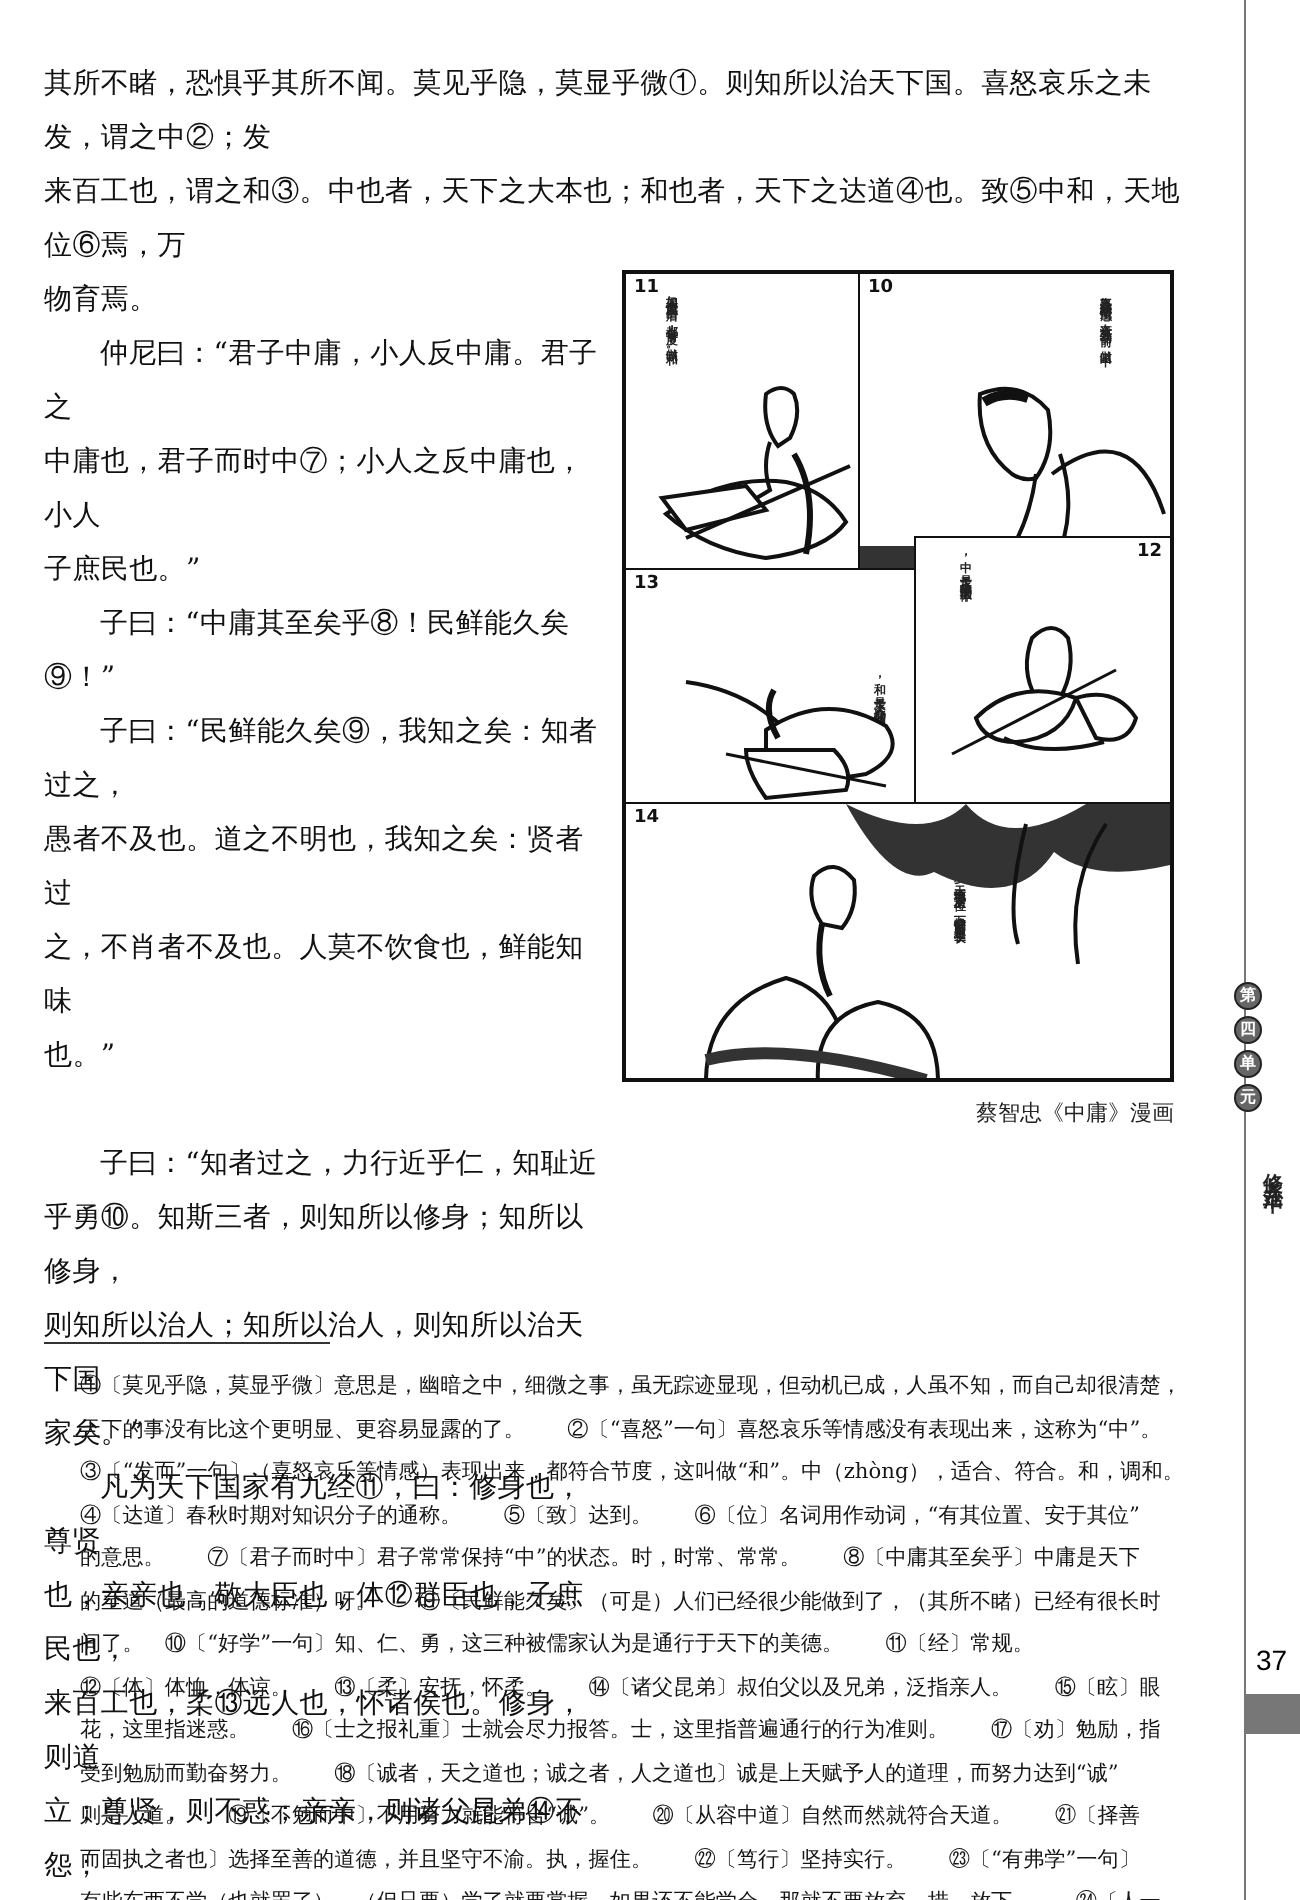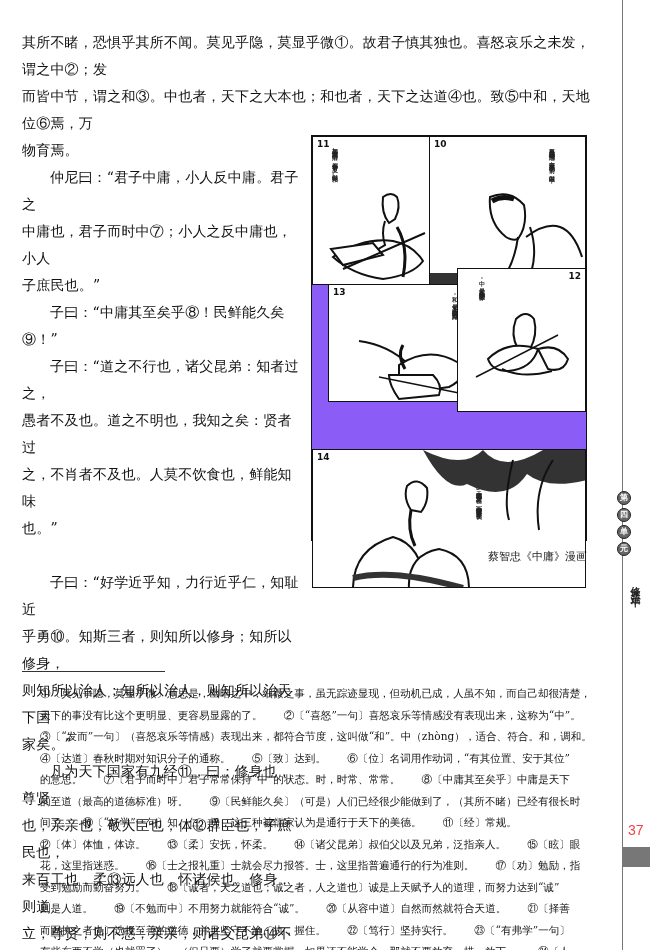--- a/index.html
+++ b/index.html
@@ -13,21 +13,21 @@
     font-size: 14px; line-height: 27px; letter-spacing: 0.2px;
   }
   .p { margin: 0; }
   .indent { text-indent: 28px; }
   .narrow { width: 278px; }
   .gap { height: 27px; }
 
   
   .figure {
     position: absolute; left: 311px; top: 135px; width: 276px; height: 406px;
-    border: 1.5px solid #111; box-sizing: border-box; background: #8b5cf6;
+    border: 1.5px solid #111; box-sizing: border-box; background: #0ea5e9;
   }
   .panel { position: absolute; border: 1px solid #111; box-sizing: border-box; overflow: hidden; background: #fff; }
   .pnum { position: absolute; font-family: "DejaVu Sans", sans-serif; font-weight: bold; font-size: 9px; top: 2px; }
   .vtext {
     position: absolute; writing-mode: vertical-rl; font-size: 6px; line-height: 8px;
     font-family: "DejaVu Sans", sans-serif; font-weight: bold; color: #222; letter-spacing: 1px;
   }
   .caption {
     position: absolute; left: 311px; top: 549px; width: 276px; text-align: right;
     font-family: "DejaVu Sans", sans-serif; font-size: 11px; color: #222;
@@ -48,43 +48,43 @@
     color: #fff; font-size: 8px; line-height: 12px; text-align: center; margin-bottom: 3px;
     font-family: "DejaVu Sans", sans-serif; font-weight: bold;
   }
   .section-title {
     position: absolute; left: 630px; top: 578px; width: 12px;
     writing-mode: vertical-rl; font-size: 10px; font-weight: bold; letter-spacing: 4px;
     font-family: "DejaVu Sans", sans-serif; color: #222;
   }
   .page-num {
     position: absolute; left: 628px; top: 822px; font-family: "Liberation Sans", sans-serif;
-    font-size: 14px; color: #ef4444;
+    font-size: 14px; color: #000000;
   }
   .page-tab { position: absolute; left: 623px; top: 847px; width: 27px; height: 20px; background: #777; }
 </style>
 </head>
 <body>
 
 <div class="main">
-  <p class="p">其所不睹，恐惧乎其所不闻。莫见乎隐，莫显乎微①。故君子慎其独也。喜怒哀乐之未发，谓之中②；发</p>
-  <p class="p">而皆中节，谓之和③。中也者，天下之大本也；和也者，天下之达道④也。致⑤中和，天地位⑥焉，万</p>
+  <p class="p">其所不睹，恐惧乎其所不闻。莫见乎隐，莫显乎微①。则知所以治天下国。喜怒哀乐之未发，谓之中②；发</p>
+  <p class="p">来百工也，谓之和③。中也者，天下之大本也；和也者，天下之达道④也。致⑤中和，天地位⑥焉，万</p>
   <p class="p">物育焉。</p>
 
   <div class="narrow">
     <p class="p indent">仲尼曰：“君子中庸，小人反中庸。君子之</p>
     <p class="p">中庸也，君子而时中⑦；小人之反中庸也，小人</p>
     <p class="p">子庶民也。”</p>
     <p class="p indent">子曰：“中庸其至矣乎⑧！民鲜能久矣⑨！”</p>
-    <p class="p indent">子曰：“道之不行也，诸父昆弟：知者过之，</p>
+    <p class="p indent">子曰：“民鲜能久矣⑨，我知之矣：知者过之，</p>
     <p class="p">愚者不及也。道之不明也，我知之矣：贤者过</p>
     <p class="p">之，不肖者不及也。人莫不饮食也，鲜能知味</p>
     <p class="p">也。”</p>
     <div class="gap"></div>
-    <p class="p indent">子曰：“好学近乎知，力行近乎仁，知耻近</p>
+    <p class="p indent">子曰：“知者过之，力行近乎仁，知耻近</p>
     <p class="p">乎勇⑩。知斯三者，则知所以修身；知所以修身，</p>
     <p class="p">则知所以治人；知所以治人，则知所以治天下国</p>
     <p class="p">家矣。”</p>
     <p class="p indent">凡为天下国家有九经⑪，曰：修身也，尊贤</p>
     <p class="p">也，亲亲也，敬大臣也，体⑫群臣也，子庶民也，</p>
     <p class="p">来百工也，柔⑬远人也，怀诸侯也。修身，则道</p>
     <p class="p">立；尊贤，则不惑；亲亲，则诸父昆弟⑭不怨；</p>
 
   </div>
 
@@ -111,21 +111,21 @@
     <svg width="157" height="149" style="position:absolute;left:0;top:0">
       <rect x="0" y="136" width="157" height="13" fill="#333"></rect>
       <path d="M60 60 q20 -8 34 8 q4 20 -6 34 q-6 2 -12 -2 q-18 -14 -16 -40z" fill="#fff" stroke="#111" stroke-width="2"></path>
       <path d="M62 64 q10 -6 22 -2" fill="none" stroke="#111" stroke-width="5"></path>
       <path d="M88 100 q-4 30 -20 48" fill="none" stroke="#111" stroke-width="2"></path>
       <path d="M96 100 q40 -30 56 20" fill="none" stroke="#111" stroke-width="2"></path>
       <path d="M100 90 q10 30 -4 58" fill="none" stroke="#111" stroke-width="2"></path>
     </svg>
   </div>
 
-  <div class="panel" style="left:16px;top:148px;width:146px;height:118px;">
+  <div class="panel" style="left:0;top:148px;width:146px;height:118px;text-align:right;">
     <span class="pnum" style="left:4px;">13</span>
     <span class="vtext" style="left:122px;top:6px;height:70px;">和，是天下人人共行的道路。</span>
     <svg width="146" height="118" style="position:absolute;left:0;top:0">
       <path d="M30 56 q30 4 50 24" fill="none" stroke="#111" stroke-width="2"></path>
       <path d="M70 80 q30 -20 60 -2 q10 14 -10 24 q-30 6 -50 -8z" fill="#fff" stroke="#111" stroke-width="2"></path>
       <path d="M60 90 q0 10 10 24 l40 -4 q4 -10 -6 -20z" fill="#fff" stroke="#111" stroke-width="2"></path>
       <path d="M74 60 q-6 10 2 24" fill="none" stroke="#111" stroke-width="3"></path>
       <line x1="50" y1="92" x2="130" y2="108" stroke="#111" stroke-width="1.5"></line>
     </svg>
   </div>
@@ -135,21 +135,21 @@
     <span class="vtext" style="left:20px;top:6px;height:60px;">中，是天下事物的本体；</span>
     <svg width="129" height="118" style="position:absolute;left:0;top:0">
       <path d="M58 50 q10 -10 18 0 q4 16 -4 30 l-12 0 q-8 -14 -2 -30z" fill="#fff" stroke="#111" stroke-width="2"></path>
       <path d="M30 90 q20 -20 50 -10 q-6 20 -30 22 q-16 0 -20 -12z" fill="#fff" stroke="#111" stroke-width="2"></path>
       <path d="M80 80 q20 -6 30 10 q-4 14 -20 10z" fill="#fff" stroke="#111" stroke-width="2"></path>
       <path d="M44 100 q20 10 50 2" fill="none" stroke="#111" stroke-width="2"></path>
       <line x1="18" y1="108" x2="100" y2="66" stroke="#111" stroke-width="1.5"></line>
     </svg>
   </div>
 
-  <div class="panel" style="left:0;top:265px;width:274px;height:139px;margin-top:48px;">
+  <div class="panel" style="left:0;top:265px;width:274px;height:139px;">
     <span class="pnum" style="left:4px;">14</span>
     <span class="vtext" style="left:162px;top:18px;height:110px;">能够完全达到中和的地步，天地便可安居正位，万物便可顺遂生长了。</span>
     <svg width="274" height="139" style="position:absolute;left:0;top:0">
       <path d="M110 0 q40 20 60 0 q20 24 60 0 l44 0 l0 30 q-40 10 -60 -6 q-20 30 -60 10 q-20 10 -44 -34z" fill="#333"></path>
       <path d="M200 10 q-10 40 -4 60" fill="none" stroke="#111" stroke-width="2"></path>
       <path d="M240 10 q-20 30 -14 70" fill="none" stroke="#111" stroke-width="2"></path>
       <path d="M94 36 q10 -10 20 2 q2 14 -6 24 l-10 -2 q-8 -12 -4 -24z" fill="#fff" stroke="#111" stroke-width="2"></path>
       <path d="M98 60 q-4 20 4 36" fill="none" stroke="#111" stroke-width="3"></path>
       <path d="M40 139 q0 -40 40 -52 q30 8 32 52z" fill="#fff" stroke="#111" stroke-width="2"></path>
       <path d="M96 139 q-2 -34 30 -40 q30 6 30 40z" fill="#fff" stroke="#111" stroke-width="2"></path>

